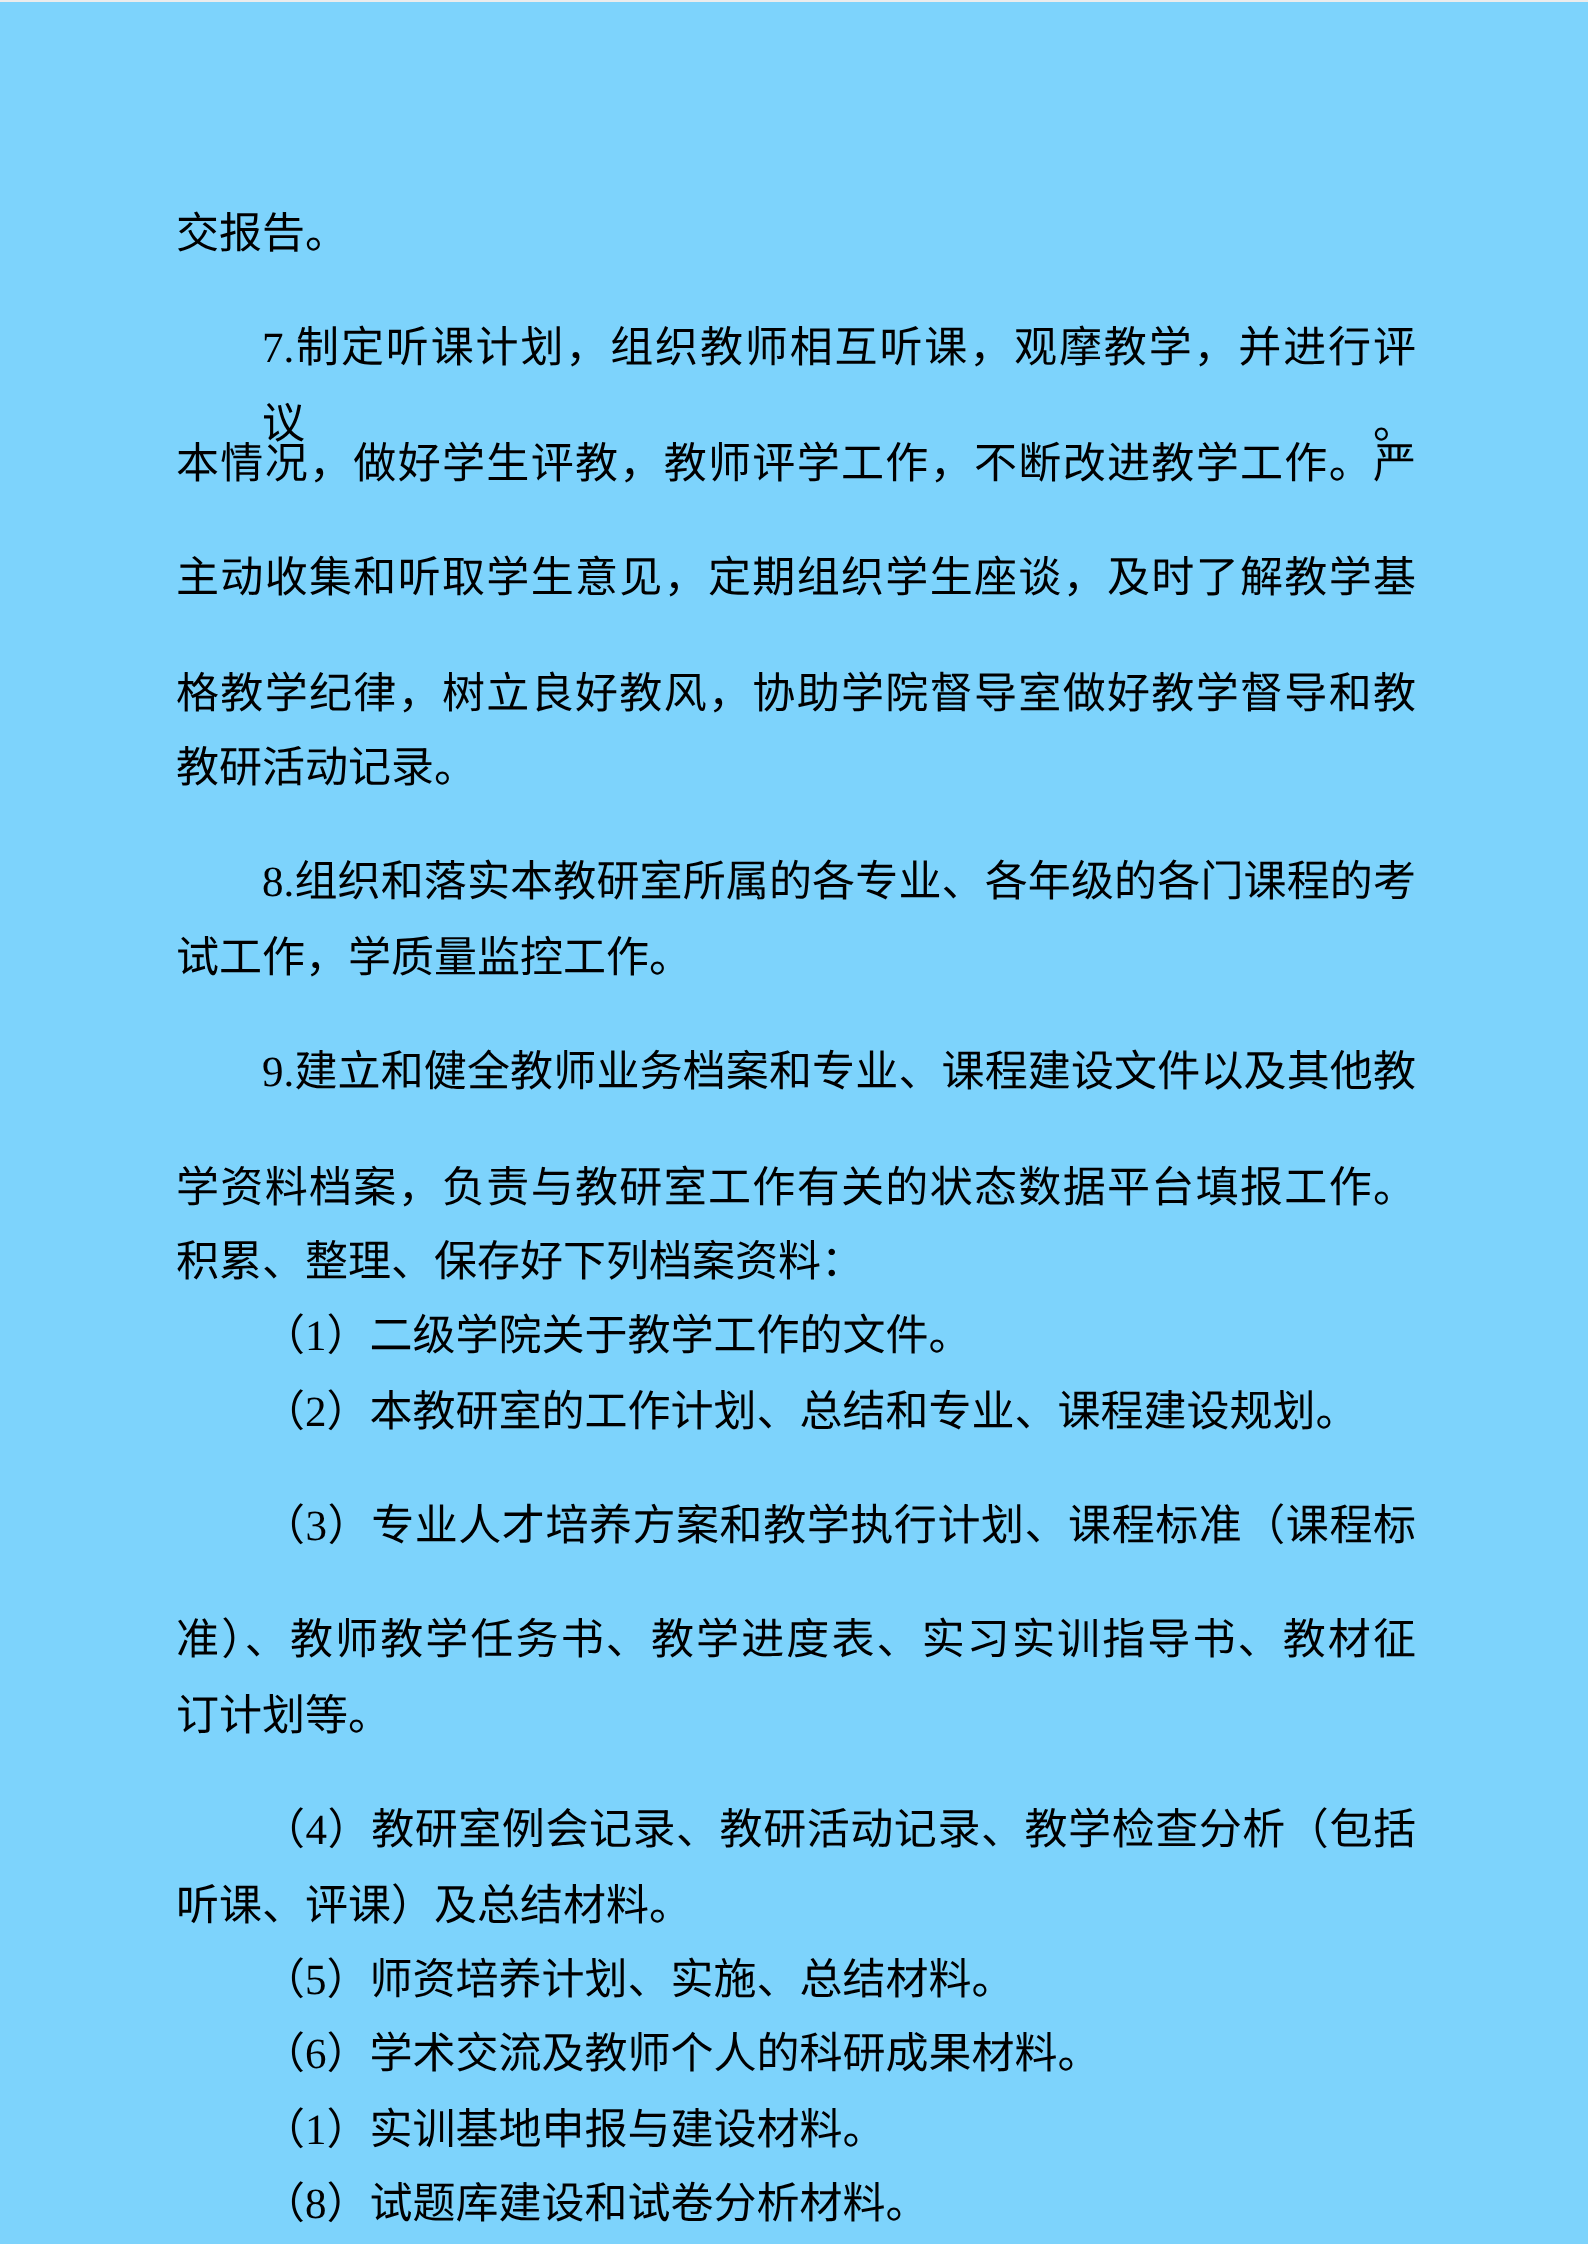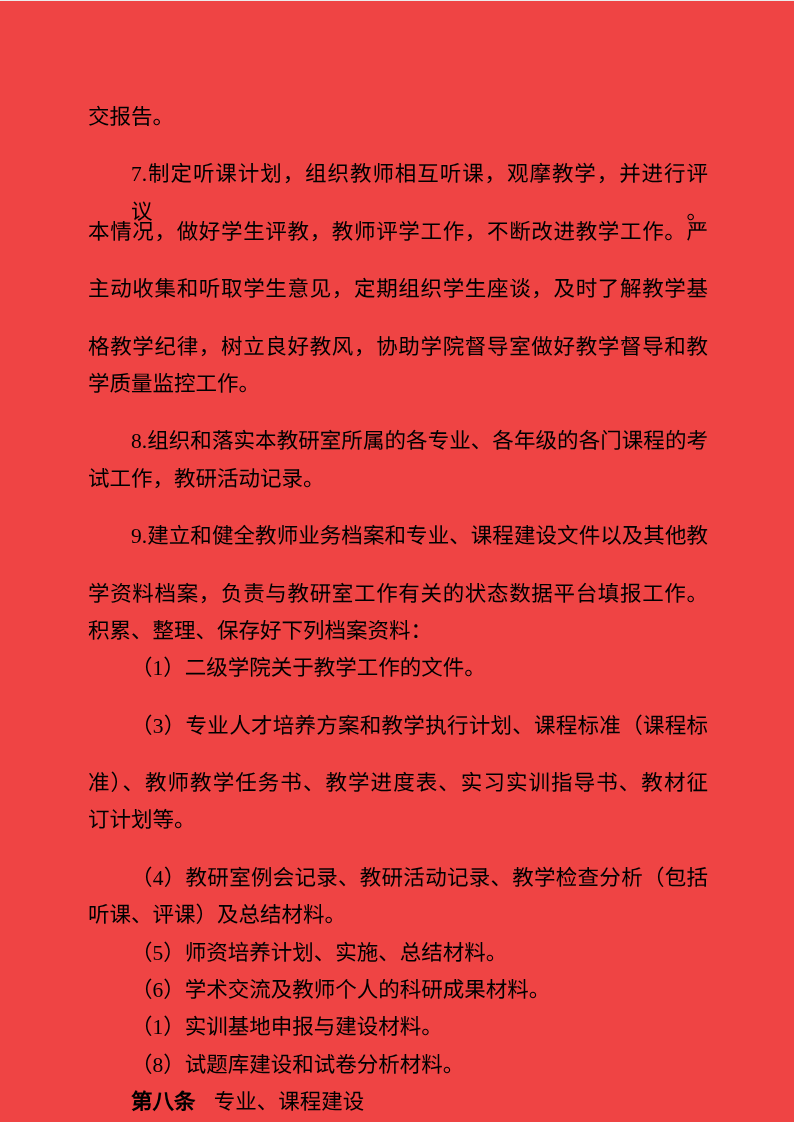--- a/index.html
+++ b/index.html
@@ -4,21 +4,21 @@
 <style>
   html, body {
     margin: 0;
     padding: 0;
     background: #ffffff;
   }
   .page {
     position: relative;
     width: 794px;
     height: 1122px;
-    background: #ef4444;
+    background: #7dd3fc;
     border-top: 1px solid #ececec;
     overflow: hidden;
     font-family: "Liberation Serif", "DejaVu Serif", serif;
     color: #000000;
   }
   .body-block {
     position: absolute;
     top: 98px;
     left: 88px;
     width: 620px;
@@ -51,38 +51,41 @@
 
     <div class="para">
       <div class="ln">交报告。</div>
     </div>
 
     <div class="para">
       <div class="ln fl jz">7.制定听课计划，组织教师相互听课，观摩教学，并进行评议。</div>
       <div class="ln jz">本情况，做好学生评教，教师评学工作，不断改进教学工作。严</div>
       <div class="ln jz">主动收集和听取学生意见，定期组织学生座谈，及时了解教学基</div>
       <div class="ln jz">格教学纪律，树立良好教风，协助学院督导室做好教学督导和教</div>
-      <div class="ln">学质量监控工作。</div>
+      <div class="ln">教研活动记录。</div>
     </div>
 
     <div class="para">
       <div class="ln fl jz">8.组织和落实本教研室所属的各专业、各年级的各门课程的考</div>
-      <div class="ln">试工作，教研活动记录。</div>
+      <div class="ln">试工作，学质量监控工作。</div>
     </div>
 
     <div class="para">
       <div class="ln fl jz">9.建立和健全教师业务档案和专业、课程建设文件以及其他教</div>
       <div class="ln jz">学资料档案，负责与教研室工作有关的状态数据平台填报工作。</div>
       <div class="ln">积累、整理、保存好下列档案资料：</div>
     </div>
 
     <div class="para">
       <div class="ln fl">（1）二级学院关于教学工作的文件。</div>
     </div>
 
+    <div class="para">
+      <div class="ln fl">（2）本教研室的工作计划、总结和专业、课程建设规划。</div>
+    </div>
 
     <div class="para">
       <div class="ln fl jz">（3）专业人才培养方案和教学执行计划、课程标准（课程标</div>
       <div class="ln jz">准）、教师教学任务书、教学进度表、实习实训指导书、教材征</div>
       <div class="ln">订计划等。</div>
     </div>
 
     <div class="para">
       <div class="ln fl jz">（4）教研室例会记录、教研活动记录、教学检查分析（包括</div>
       <div class="ln">听课、评课）及总结材料。</div>

